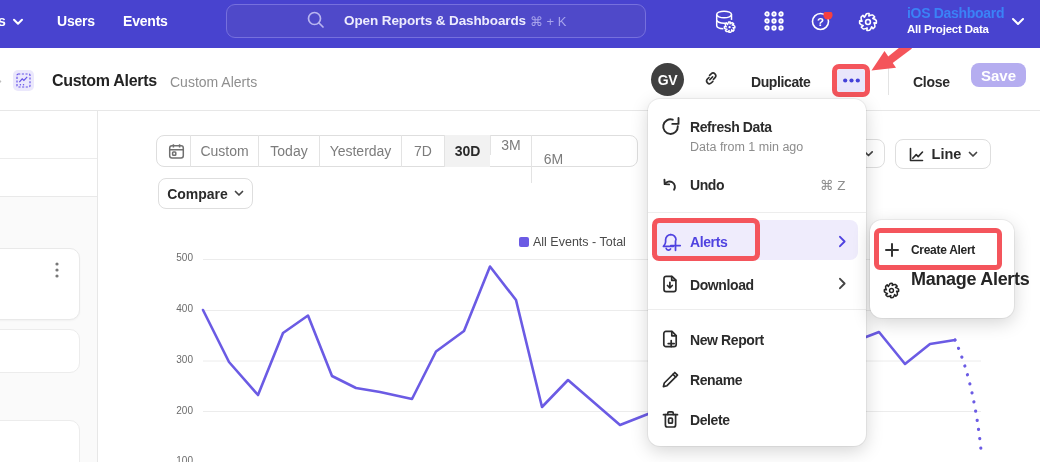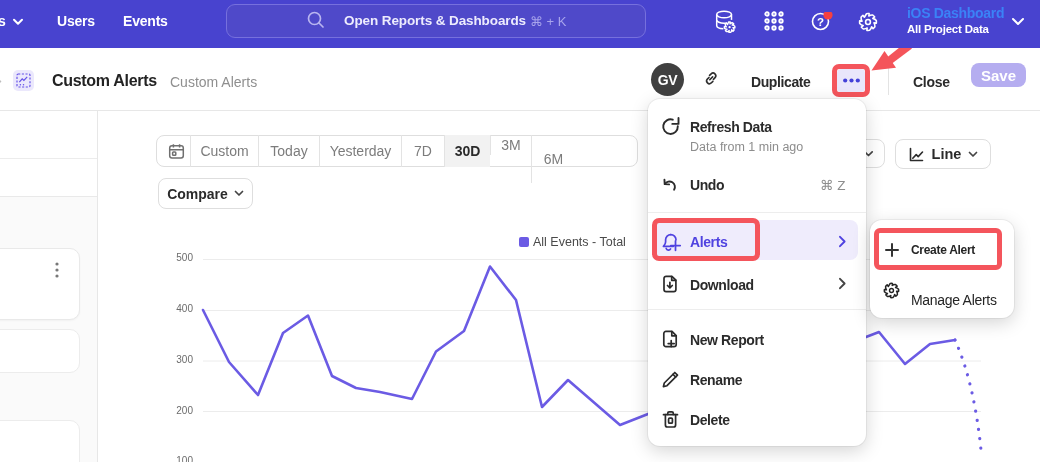--- a/index.html
+++ b/index.html
@@ -247,15 +247,15 @@
   <div class="abs" style="left:870px;top:220px;width:144px;height:98px;background:#fff;border-radius:12px;box-shadow:0 5px 18px rgba(0,0,0,0.17),0 0 0 1px rgba(0,0,0,0.05);"></div>
   <svg class="abs" style="left:885px;top:243px;" width="14" height="14" viewBox="0 0 14 14" fill="none" stroke="#333" stroke-width="2" stroke-linecap="round">
       <path d="M7 1v12M1 7h12"></path>
     </svg>
   <div class="abs" style="left:911px;top:243px;font-size:12px;font-weight:700;letter-spacing:-0.3px;color:#252525;">Create Alert</div>
   <div class="abs" style="left:874px;top:228px;width:128px;height:42px;border:5px solid #f4555c;border-radius:6px;box-sizing:border-box;"></div>
   <svg class="abs" style="left:883px;top:282px;" width="17" height="17" viewBox="0 0 19 19" fill="none" stroke="#252525">
     <path d="M8.07 1.63 A8.00 8.00 0 0 1 10.57 1.57 L10.27 3.85 A5.70 5.70 0 0 1 14.05 2.92 A8.00 8.00 0 0 1 15.86 4.65 L14.04 6.05 A5.70 5.70 0 0 1 17.37 8.07 A8.00 8.00 0 0 1 17.43 10.57 L15.15 10.27 A5.70 5.70 0 0 1 16.08 14.05 A8.00 8.00 0 0 1 14.35 15.86 L12.95 14.04 A5.70 5.70 0 0 1 10.93 17.37 A8.00 8.00 0 0 1 8.43 17.43 L8.73 15.15 A5.70 5.70 0 0 1 4.95 16.08 A8.00 8.00 0 0 1 3.14 14.35 L4.96 12.95 A5.70 5.70 0 0 1 1.63 10.93 A8.00 8.00 0 0 1 1.57 8.43 L3.85 8.73 A5.70 5.70 0 0 1 2.92 4.95 A8.00 8.00 0 0 1 4.65 3.14 L6.05 4.96 Z" stroke-width="1.7" stroke-linejoin="round"></path>
     <circle cx="9.5" cy="9.5" r="2.2" stroke-width="1.6"></circle>
   </svg>
-  <div class="abs" style="left:911px;top:292px;font-size:14px;font-weight:400;letter-spacing:-0.3px;color:#252525;">Manage Alerts</div>
+  <div class="abs" style="left:911px;top:269px;font-size:18px;font-weight:700;letter-spacing:-0.3px;color:#252525;">Manage Alerts</div>
 
 </div>
 
 </body></html>

